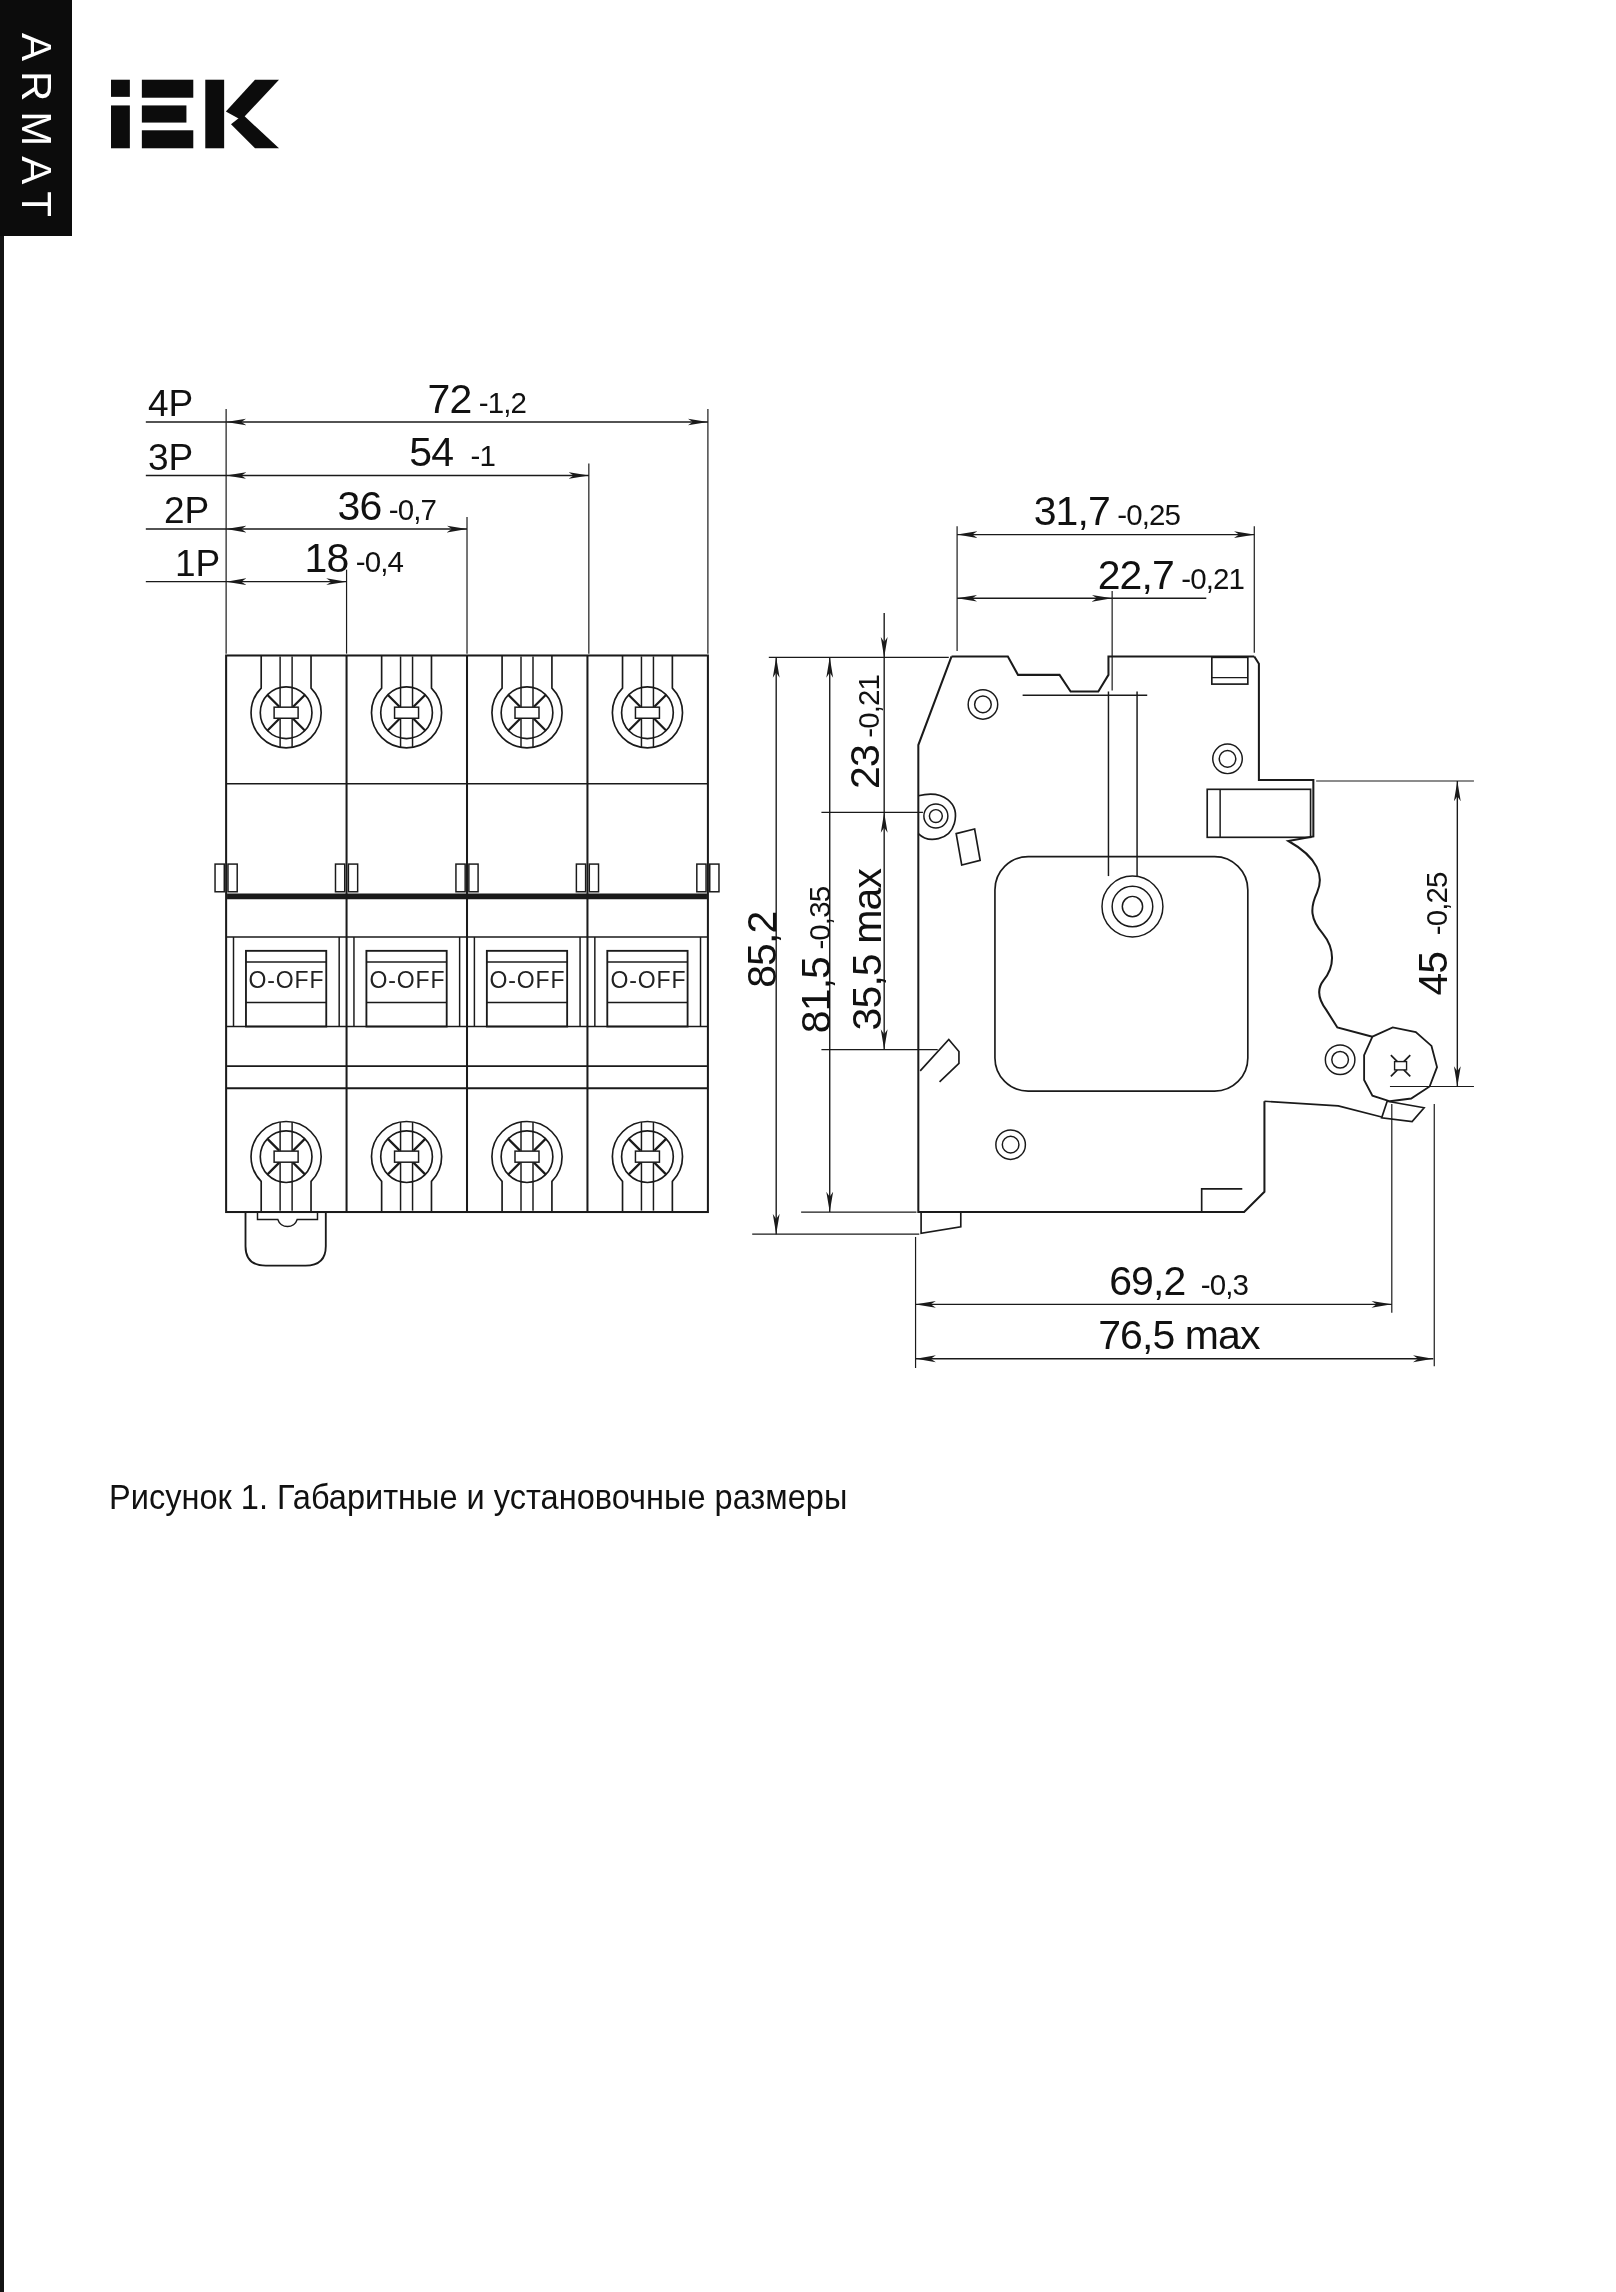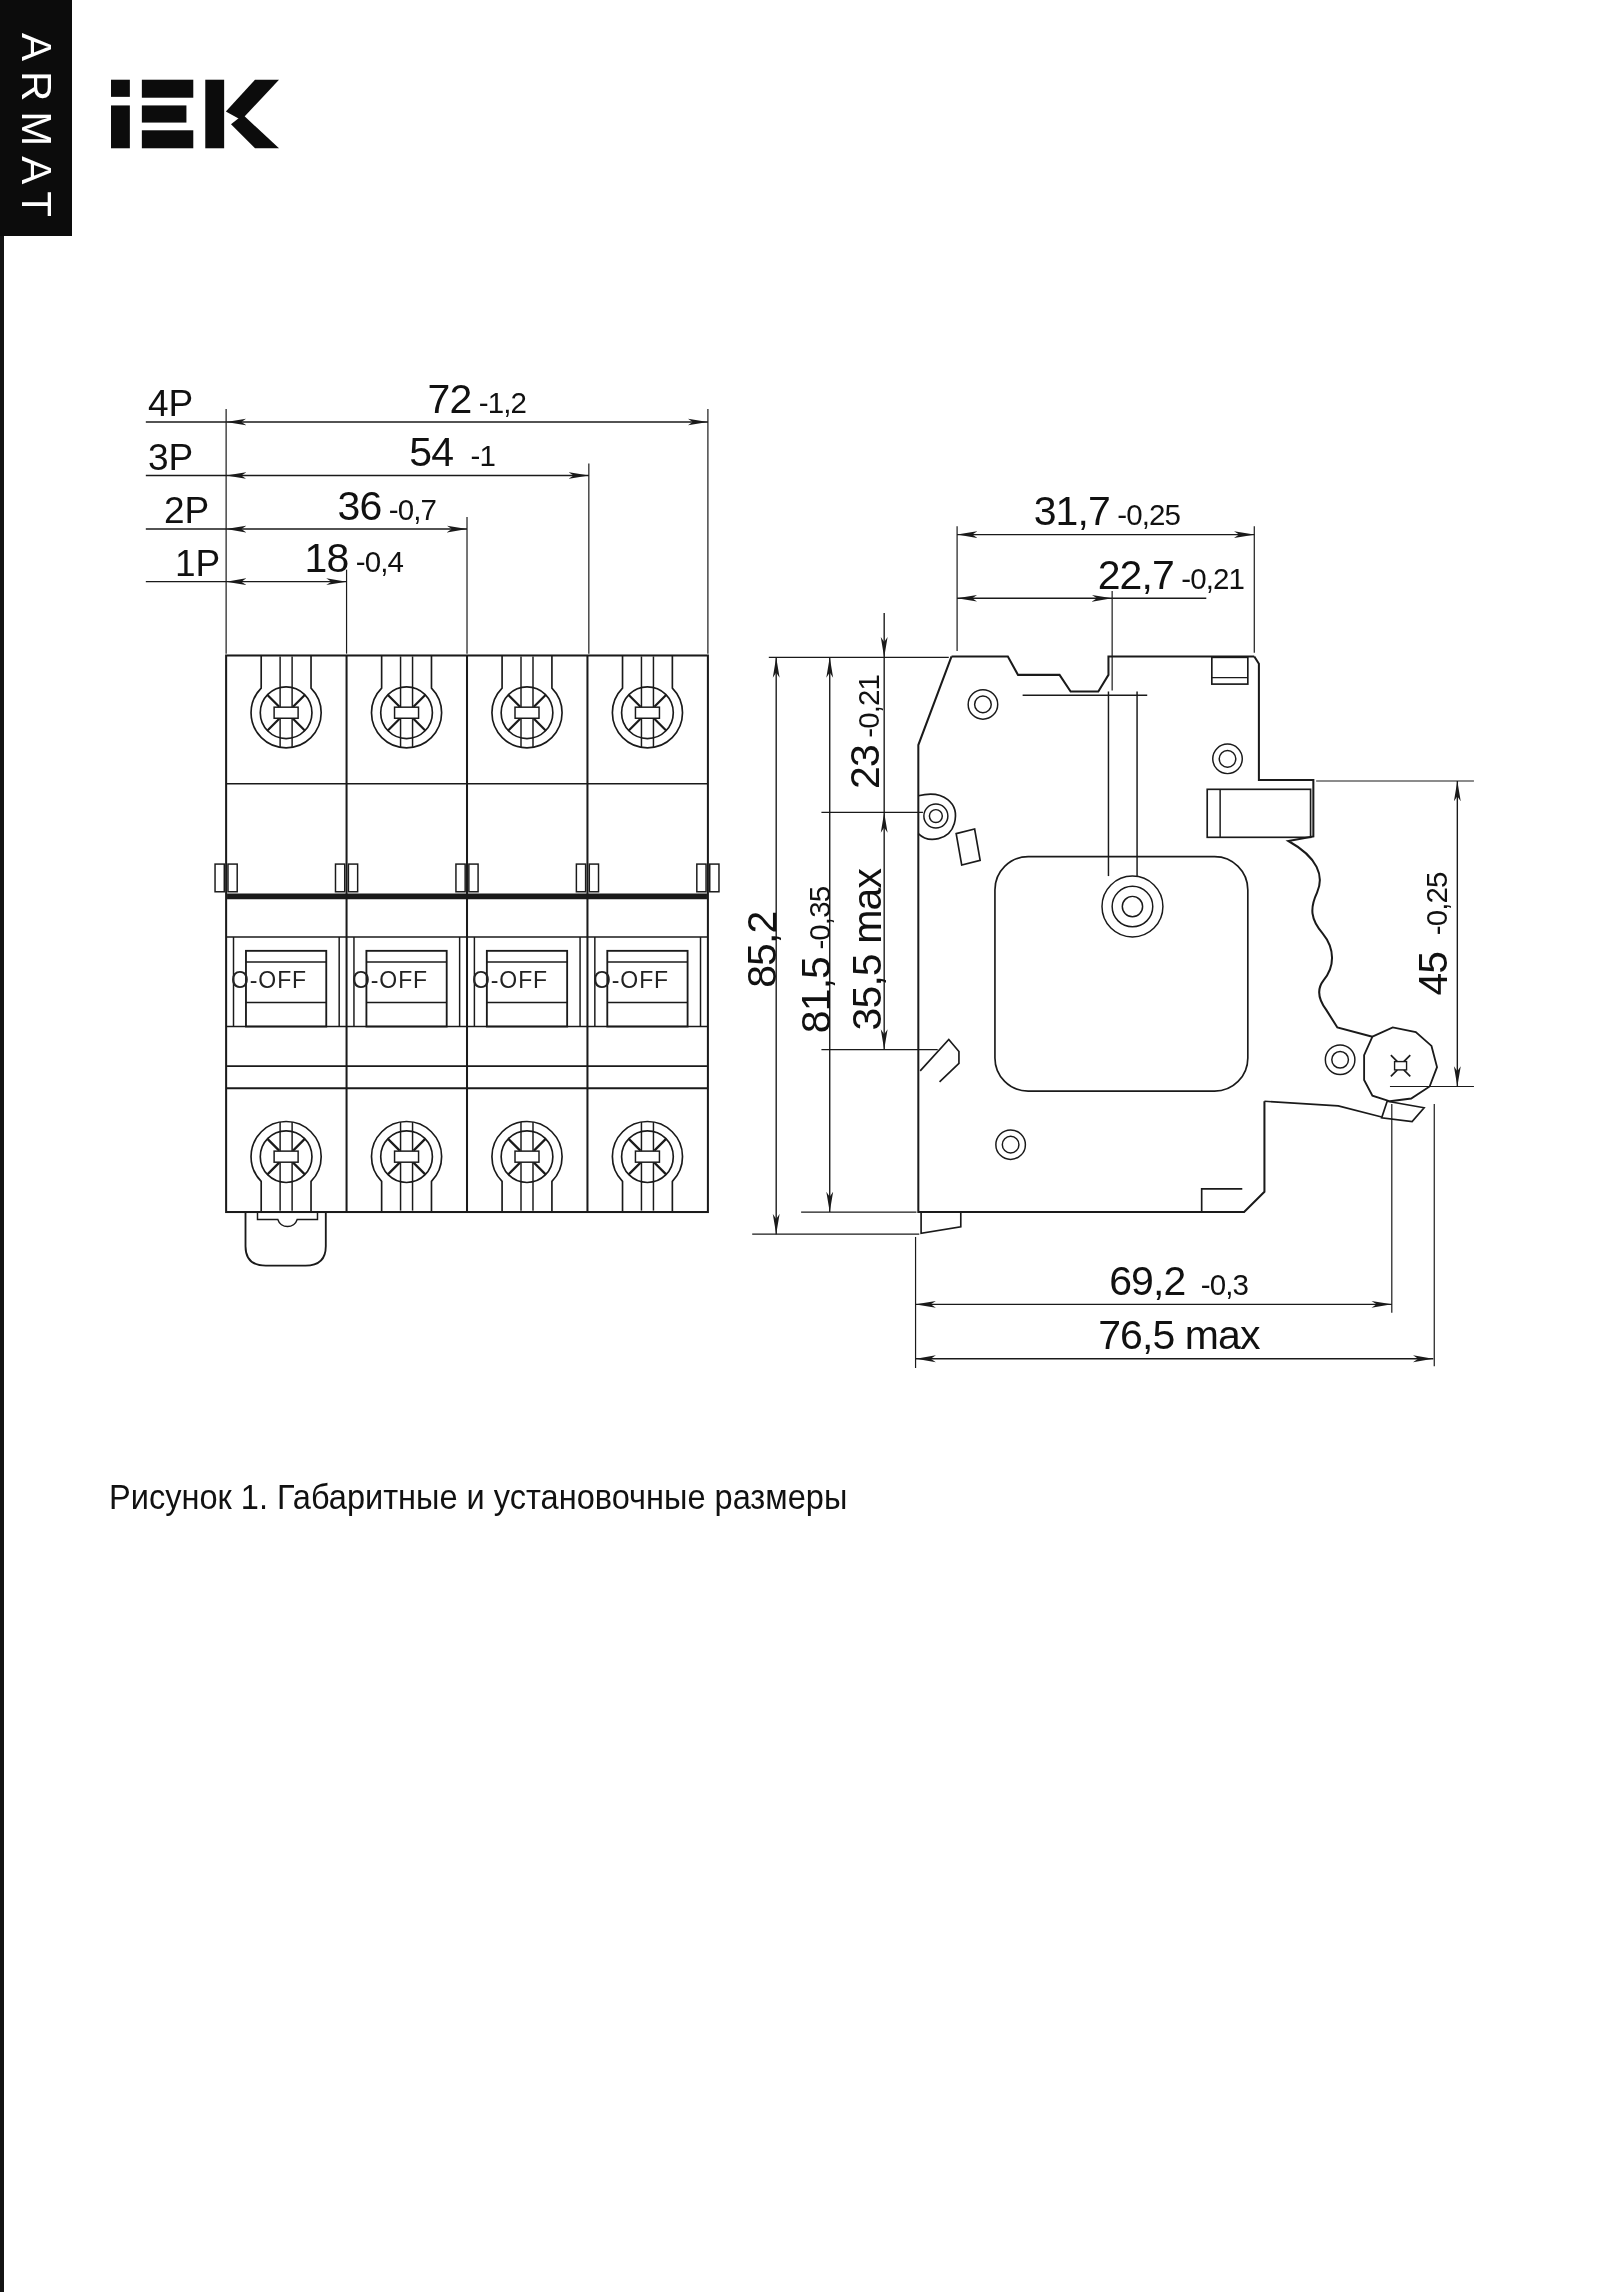--- a/index.html
+++ b/index.html
@@ -12,21 +12,21 @@
   #series-banner{left:0;top:0;width:72px;height:236px;background:#0c0c0c;display:flex;justify-content:center;}
   #series-banner span{writing-mode:vertical-rl;color:#fff;font-size:42px;letter-spacing:10px;padding-top:33px;font-weight:400;}
   
   .dimtxt{display:flex;align-items:baseline;justify-content:center;white-space:nowrap;}
   .dimtxt .main{font-size:41px;letter-spacing:-0.9px;}
   .dimtxt .tol{font-size:29.5px;letter-spacing:-0.9px;margin-left:7.4px;}
   .dimtxt .tol.gap{margin-left:16.6px;}
   .hdim{width:185px;height:46px;justify-content:flex-end;}
   .vdim{width:277px;height:44px;transform:rotate(-90deg);}
   .plabel{font-size:37px;letter-spacing:0px;}
-  .ooff{width:111px;font-size:23px;letter-spacing:0.9px;color:#222;}
+  .ooff{width:111px;text-align:center;font-size:23px;letter-spacing:0.9px;color:#222;}
   #caption{left:109px;top:1477px;font-size:35px;letter-spacing:0px;transform:scaleX(0.93);transform-origin:left top;}
   svg{display:block;}
 </style>
 </head>
 <body>
 
 <div id="page">
 
   <div id="edge-line" class="abs"></div>
 

